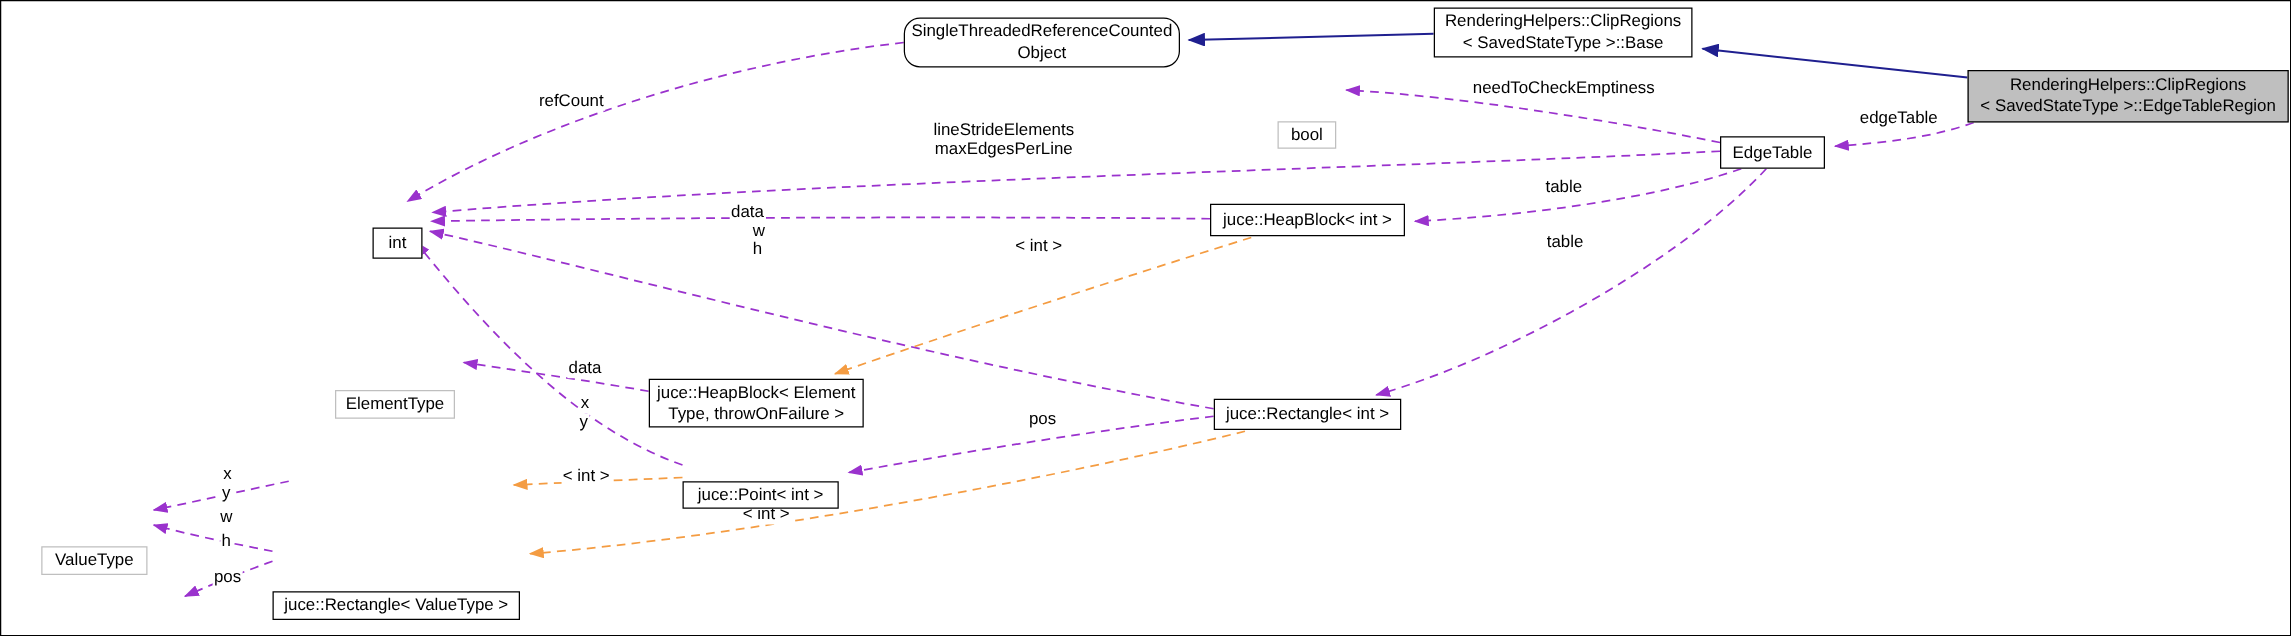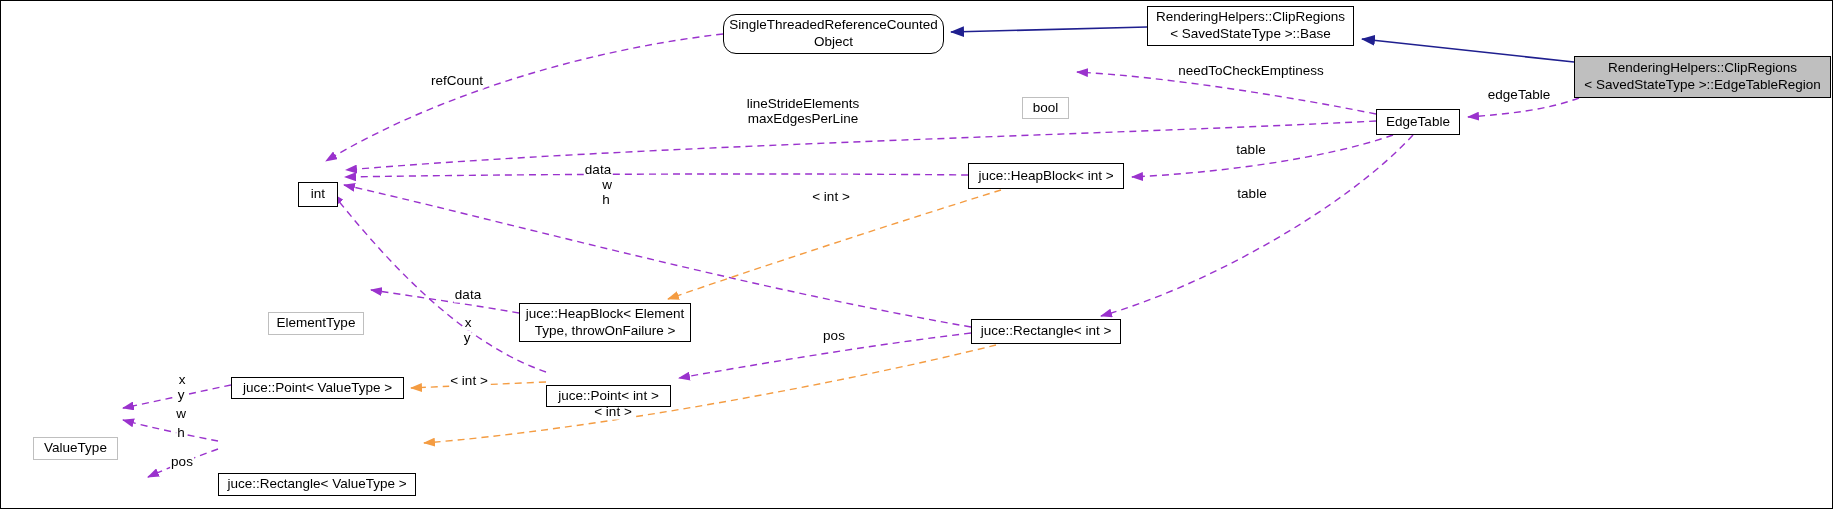--- a/index.html
+++ b/index.html
@@ -86,21 +86,20 @@
 &lt; SavedStateType &gt;::EdgeTableRegion</div>
   <div class="node undoc" style="left:1021px;top:60px;width:47px;height:22px;">bool</div>
   <div class="node" style="left:1375px;top:108px;width:84px;height:26px;">EdgeTable</div>
   <div class="node" style="left:297px;top:181px;width:40px;height:25px;">int</div>
   <div class="node" style="left:967px;top:162px;width:156px;height:26px;">juce::HeapBlock&lt; int &gt;</div>
   <div class="node undoc" style="left:267px;top:275px;width:96px;height:23px;">ElementType</div>
   <div class="node" style="left:518px;top:302px;width:172px;height:39px;">juce::HeapBlock&lt; Element
 Type, throwOnFailure &gt;</div>
   <div class="node" style="left:970px;top:318px;width:150px;height:25px;">juce::Rectangle&lt; int &gt;</div>
   <div class="node" style="left:545px;top:368px;width:125px;height:22px;margin-top:16px;">juce::Point&lt; int &gt;</div>
-  <div class="node" style="left:230px;top:376px;width:173px;height:22px;">juce::Point&lt; ValueType &gt;</div>
   <div class="node undoc" style="left:32px;top:400px;width:85px;height:23px;">ValueType</div>
   <div class="node" style="left:217px;top:432px;width:198px;height:23px;margin-top:40px;">juce::Rectangle&lt; ValueType &gt;</div>
   <div class="node undoc" style="left:5px;top:478px;width:138px;height:24px;">Point&lt; ValueType &gt;</div>
 
   <span class="elabel" style="left:456px;top:80px;">refCount</span>
   <span class="elabel" style="left:802px;top:111px;">lineStrideElements
 maxEdgesPerLine</span>
   <span class="elabel" style="left:1250px;top:70px;">needToCheckEmptiness</span>
   <span class="elabel" style="left:1518px;top:94px;">edgeTable</span>
   <span class="elabel" style="left:1250px;top:149px;">table</span>

